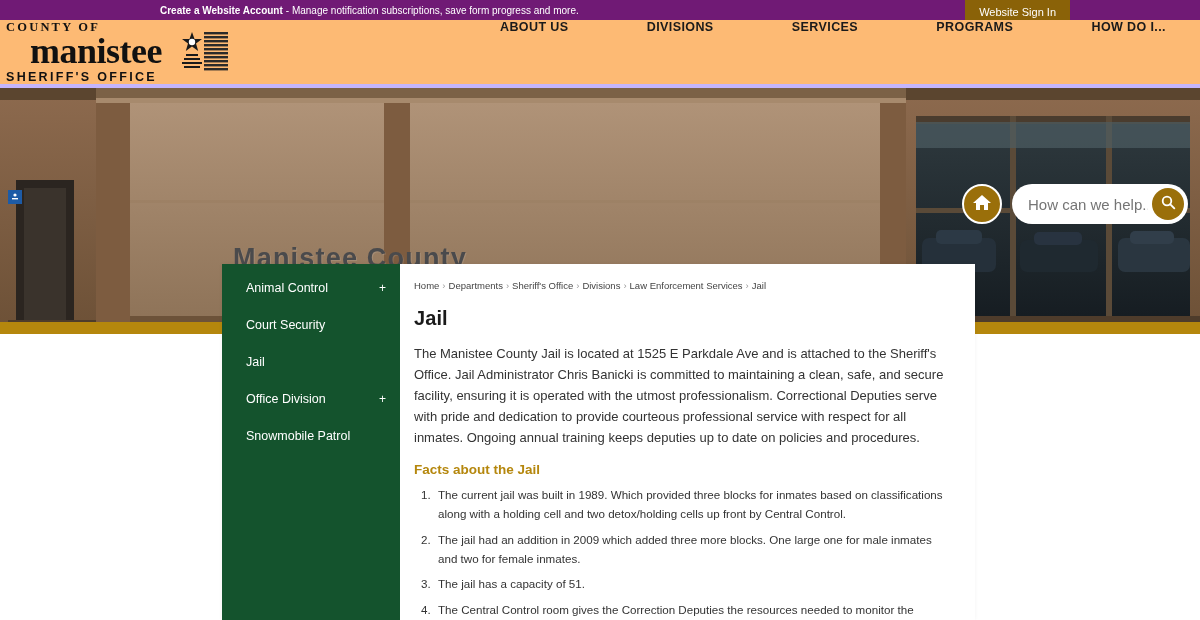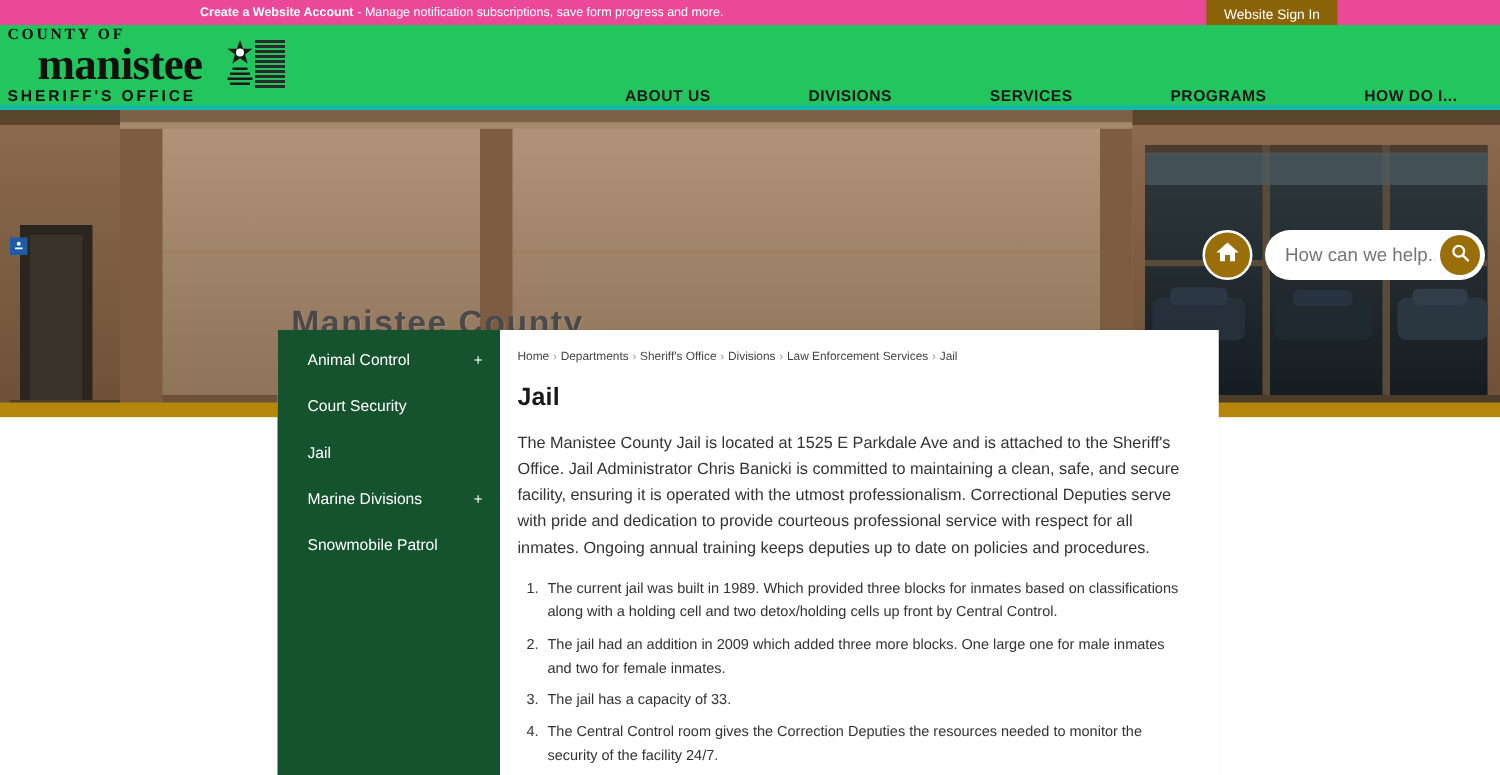--- a/index.html
+++ b/index.html
@@ -8,21 +8,21 @@
     font-family: "Liberation Sans", sans-serif;
     background: #ffffff;
     overflow: hidden;
   }
   .page { position: relative; width: 1200px; height: 620px; }
 
   
   .utility-bar {
     position: relative;
     height: 20px;
-    background: #ec4899;
+    background: #701a75;
     display: flex;
     align-items: center;
     color: #ffffff;
     font-size: 10px;
   }
   .utility-inner {
     width: 100%;
     display: flex;
     align-items: center;
     padding-left: 160px;
@@ -49,24 +49,24 @@
     display: flex;
     align-items: center;
     padding: 12px 14px;
     white-space: nowrap;
   }
 
   
   .header {
     position: relative;
     height: 68px;
-    background: #22c55e;
-    display: flex;
-    align-items: flex-end;
-    border-bottom: 4px solid #14b8a6;
+    background: #fdba74;
+    display: flex;
+    align-items: flex-start;
+    border-bottom: 4px solid #c4b5fd;
   }
   .logo {
     display: flex;
     align-items: center;
     padding-left: 6px;
     height: 100%;
   }
   .logo-text { line-height: 1; }
   .logo-county {
     font-size: 12.5px;
@@ -447,41 +447,42 @@
           <span>Animal Control</span>
           <span class="side-plus">+</span>
         </div>
         <div class="side-item">
           <span>Court Security</span>
         </div>
         <div class="side-item active">
           <span>Jail</span>
         </div>
         <div class="side-item">
-          <span>Marine Divisions</span>
+          <span>Office Division</span>
           <span class="side-plus">+</span>
         </div>
         <div class="side-item">
           <span>Snowmobile Patrol</span>
         </div>
       </div>
 
       <div class="main">
         <div class="breadcrumb">
           <span class="crumb">Home</span><span class="sep">›</span><span class="crumb">Departments</span><span class="sep">›</span><span class="crumb">Sheriff's Office</span><span class="sep">›</span><span class="crumb">Divisions</span><span class="sep">›</span><span class="crumb">Law Enforcement Services</span><span class="sep">›</span><span class="crumb current">Jail</span>
         </div>
 
         <h1 class="page-title">Jail</h1>
 
         <p class="body">The Manistee County Jail is located at 1525 E Parkdale Ave and is attached to the Sheriff's Office. Jail Administrator Chris Banicki is committed to maintaining a clean, safe, and secure facility, ensuring it is operated with the utmost professionalism. Correctional Deputies serve with pride and dedication to provide courteous professional service with respect for all inmates. Ongoing annual training keeps deputies up to date on policies and procedures.</p>
 
+        <h2 class="sub-title">Facts about the Jail</h2>
 
         <ol class="facts">
           <li>The current jail was built in 1989. Which provided three blocks for inmates based on classifications along with a holding cell and two detox/holding cells up front by Central Control.</li>
           <li>The jail had an addition in 2009 which added three more blocks. One large one for male inmates and two for female inmates.</li>
-          <li>The jail has a capacity of 33.</li>
+          <li>The jail has a capacity of 51.</li>
           <li>The Central Control room gives the Correction Deputies the resources needed to monitor the security of the facility 24/7.</li>
         </ol>
 
       </div>
     </div>
   </div>
 </div>
 
 </body></html>

